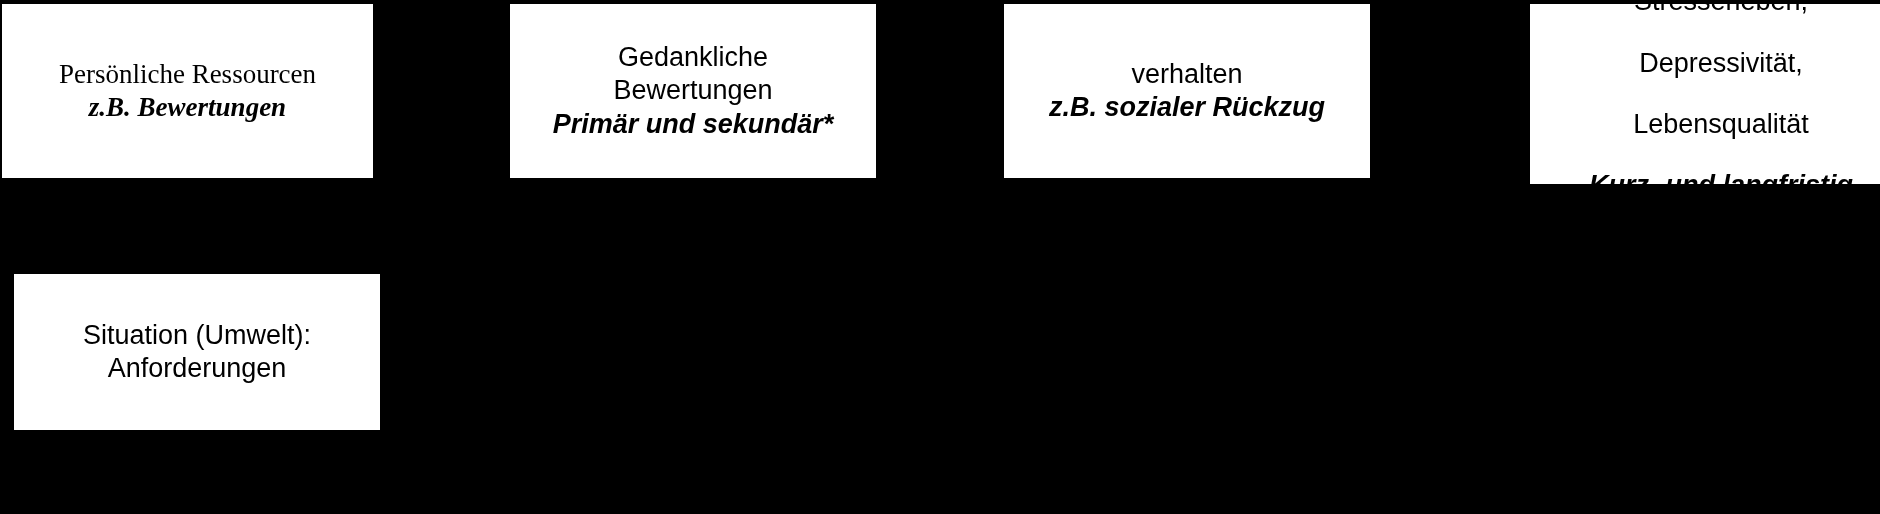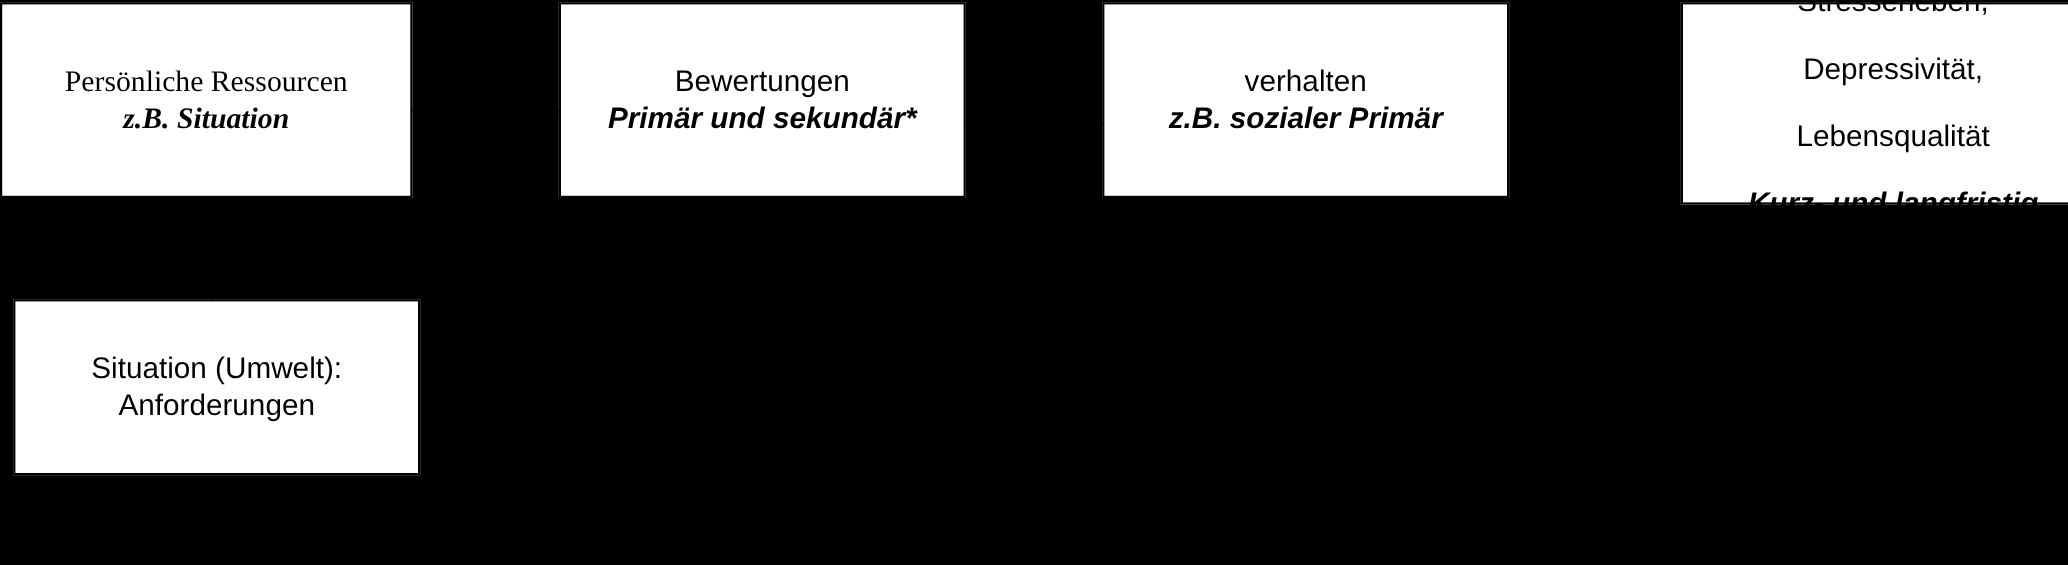--- a/index.html
+++ b/index.html
@@ -101,31 +101,32 @@
   }
   #arrow-vertical { left: 192px; top: 180px; height: 92px; }
 </style>
 </head>
 <body>
 
 <div id="diagram">
 
   <div class="node" id="node-resources">
     <span class="line">Persönliche Ressourcen</span>
-    <span class="line em">z.B. Situation</span>
+    <span class="line em">z.B. Bewertungen</span>
   </div>
 
   <div class="node" id="node-appraisal">
+    <span class="line">Gedankliche</span>
     <span class="line">Bewertungen</span>
     <span class="line em">Primär und sekundär*</span>
   </div>
 
   <div class="node" id="node-coping">
     <span class="line">verhalten</span>
-    <span class="line em">z.B. sozialer Primär</span>
+    <span class="line em">z.B. sozialer Rückzug</span>
   </div>
 
   <div class="node" id="node-outcome">
     <span class="line">Stresserleben,</span>
     <span class="line">Depressivität,</span>
     <span class="line">Lebensqualität</span>
     <span class="line em">Kurz- und langfristig</span>
   </div>
 
   <div class="node" id="node-situation">

